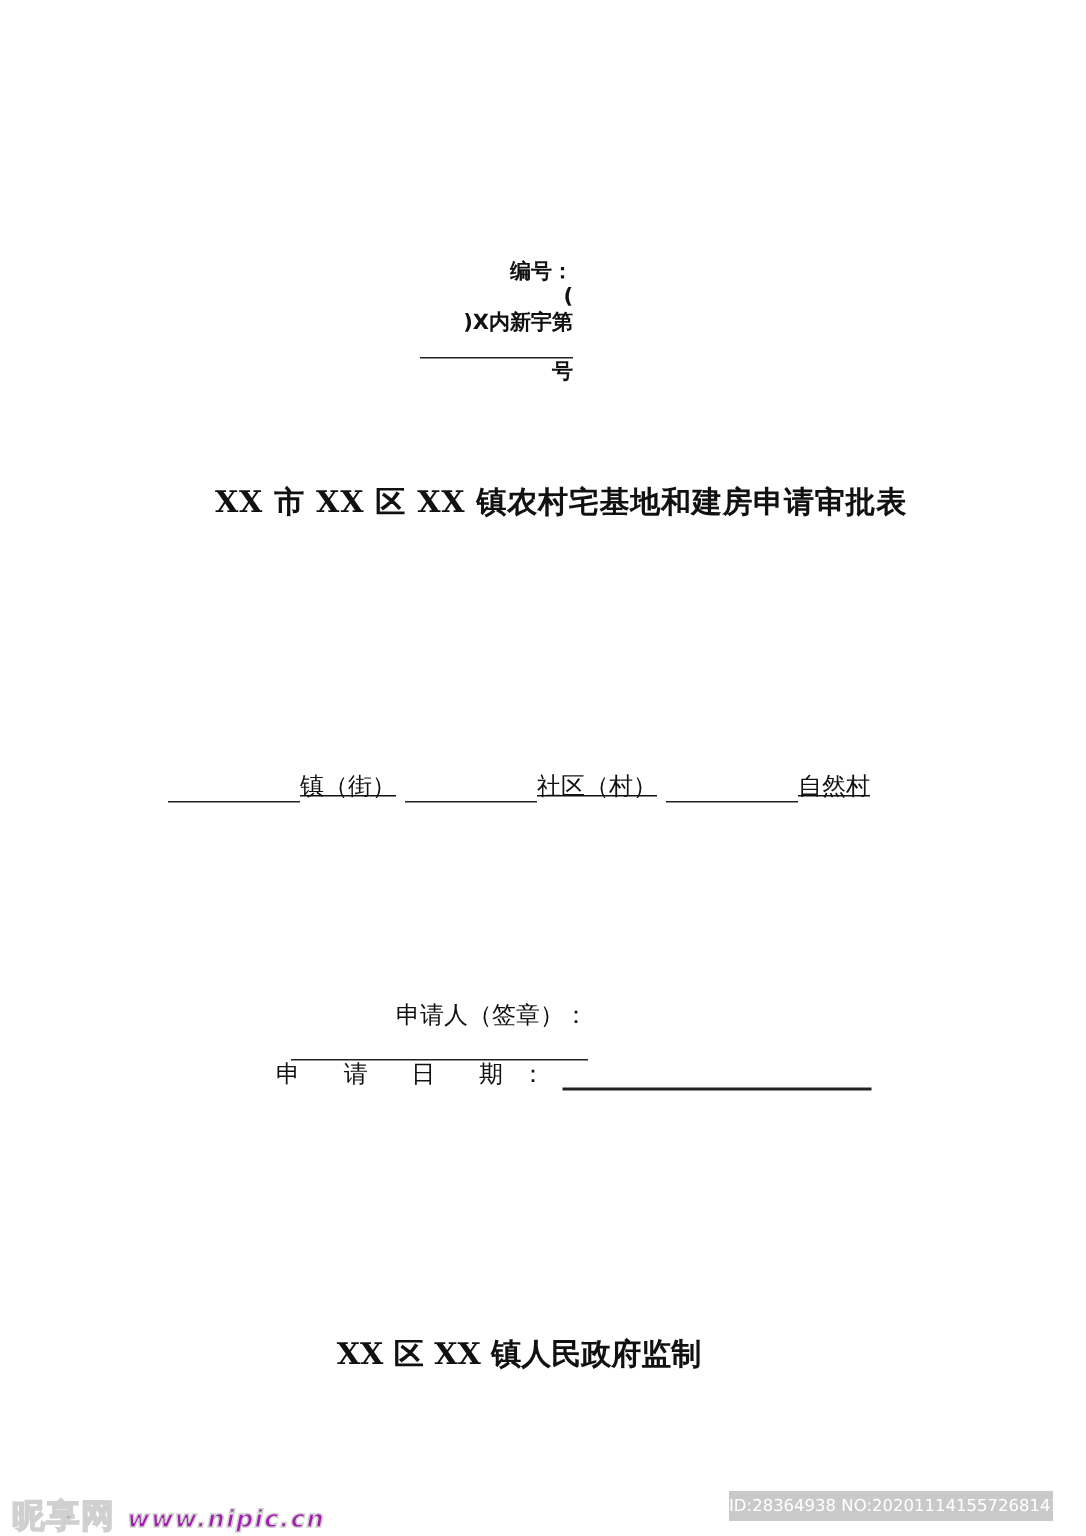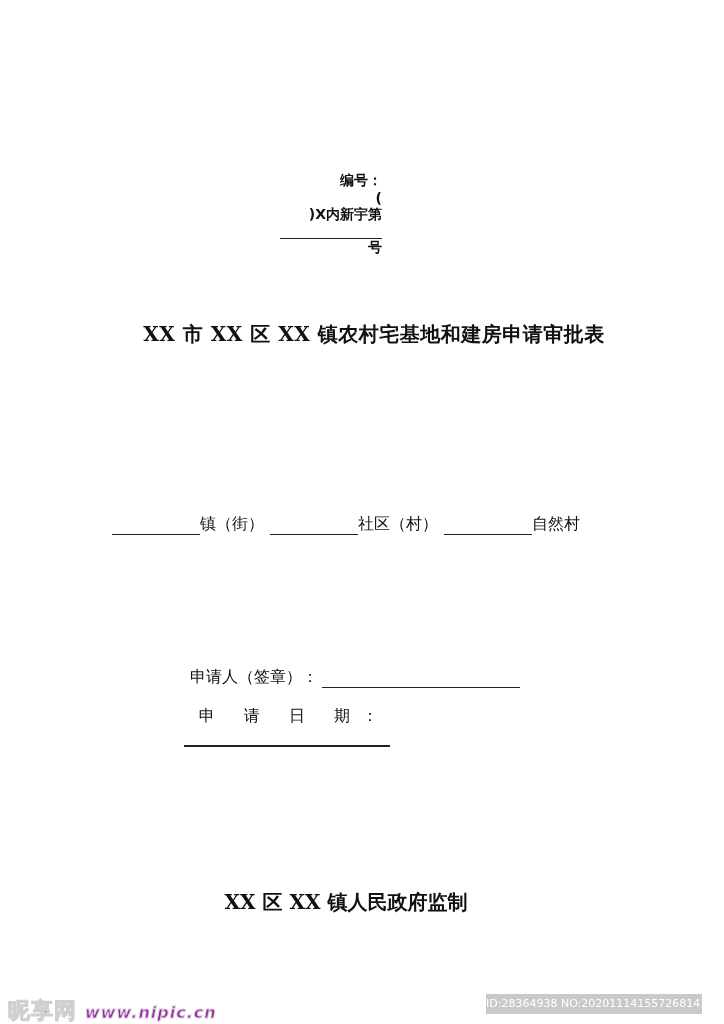--- a/index.html
+++ b/index.html
@@ -17,29 +17,29 @@
     }
     .serial .gap { display: inline-block; width: 50px; }
     .uline { display: inline-block; border-bottom: 1.5px solid #222; height: 14px; vertical-align: bottom; }
     .title {
       left: 0; width: 724px; top: 321px; text-align: center;
       font-size: 20px; font-weight: bold; letter-spacing: 0.5px; padding-left: 12px;
     }
     .loc {
       left: 112px; top: 514px; font-size: 16px;
       font-family: "DejaVu Sans", "Liberation Sans", sans-serif;
-      display: flex; align-items: flex-end;
+      display: flex; align-items: flex-end; text-decoration: underline;
     }
     .loc .uline { width: 88px; height: 18px; border-bottom: 1.5px solid #222; }
     .sig {
       font-size: 16px; font-family: "DejaVu Sans", "Liberation Sans", sans-serif;
       display: flex; align-items: flex-end;
     }
-    .sig1 { left: 190px; top: 667px; }
-    .sig2 { left: 184px; top: 706px; flex-direction: column; }
+    .sig1 { left: 190px; top: 667px; flex-direction: column; }
+    .sig2 { left: 184px; top: 706px; }
     .sig2 .lbl { letter-spacing: 12px; }
     .footer {
       left: 0; width: 692px; top: 889px; text-align: center;
       font-size: 20px; font-weight: bold;
     }
     .wm-left {
       left: 8px; top: 996px; font-size: 22px; color: #a21caf;
       -webkit-text-stroke: 1px #d0d0d0; font-family: "DejaVu Sans", sans-serif;
       font-weight: bold; letter-spacing: 1px;
     }

